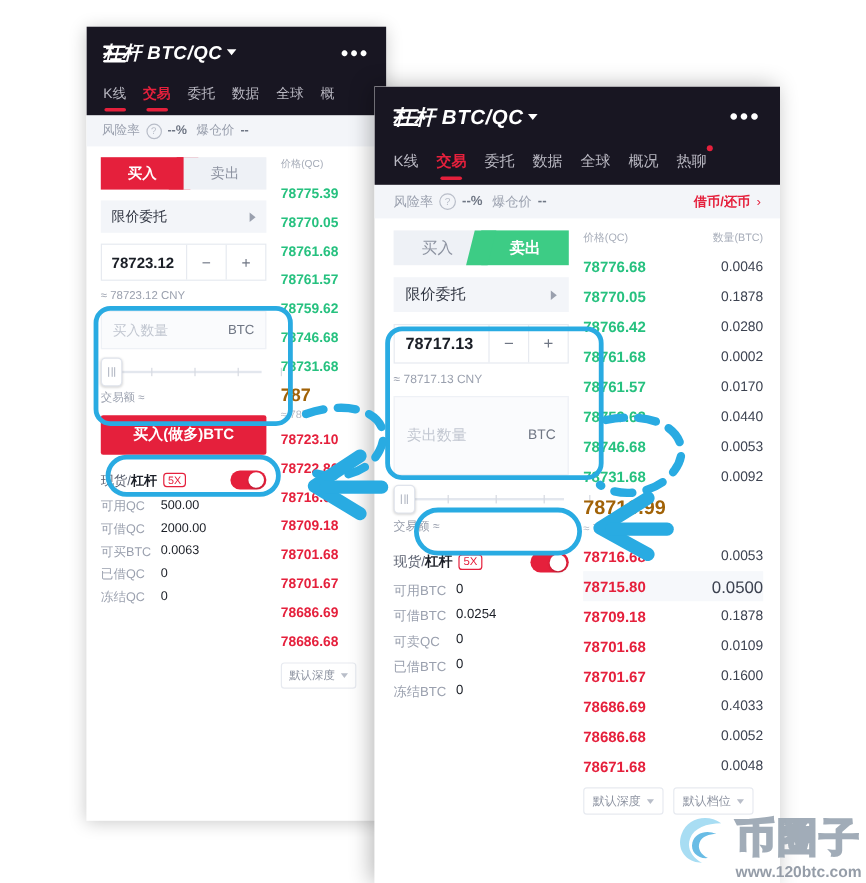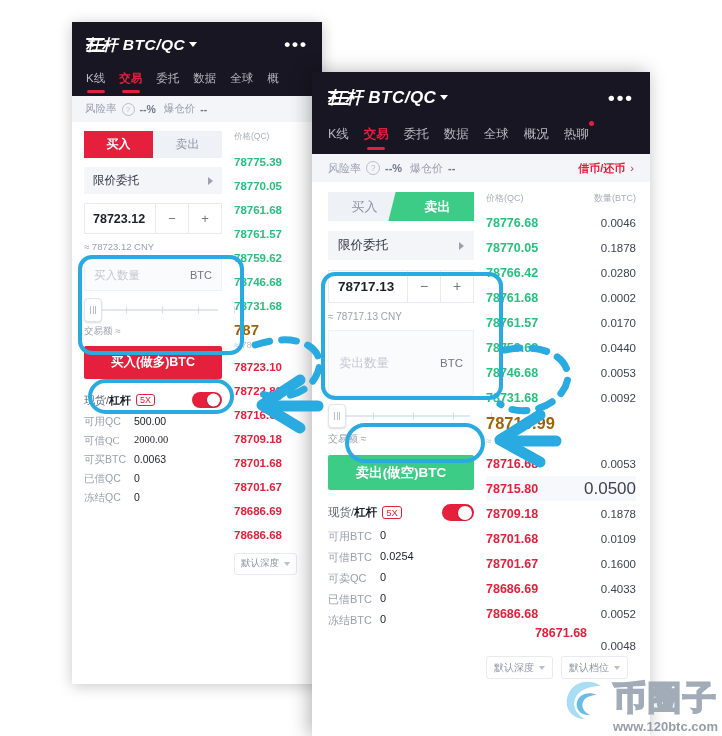--- a/index.html
+++ b/index.html
@@ -217,21 +217,21 @@
           <span class="toggle" style="width:30px;height:16px;">
               <i class="kb" style="width:13px;height:13px;right:2px;"></i>
             </span>
         </div>
 
         <div style="margin-top:7px;">
           <div class="arow" style="font-size:10.5px;margin-bottom:5px;">
             <span class="k" style="width:50px;">可用QC</span>
               <span class="v">500.00</span>
           </div>
-          <div class="arow" style="font-size:10.5px;margin-bottom:5px;font-family:Liberation Serif, serif;">
+          <div class="arow" style="font-size:10.5px;margin-bottom:5px;">
             <span class="k" style="width:50px;">可借QC</span>
               <span class="v">2000.00</span>
           </div>
           <div class="arow" style="font-size:10.5px;margin-bottom:5px;">
             <span class="k" style="width:50px;">可买BTC</span>
               <span class="v">0.0063</span>
           </div>
           <div class="arow" style="font-size:10.5px;margin-bottom:5px;">
             <span class="k" style="width:50px;">已借QC</span>
               <span class="v">0</span>
@@ -387,21 +387,20 @@
           <div class="stick" style="left:163px;"></div>
           <div class="sknob">
               <i></i>
               <i></i>
               <i></i>
             </div>
         </div>
 
         <div class="tradeamt" style="font-size:10px;margin-top:3px;">交易额 ≈</div>
 
-        <div class="bigbtn sell" style="height:35px;line-height:35px;margin-top:9px;font-size:13.5px;">卖出(做空)BTC</div>
 
         <div class="acct-head" style="margin-top:14px;font-size:11.5px;">
           <span class="t1">现货/</span>
             <span class="t2">杠杆</span>
           <span class="lev" style="margin-left:5px;padding:0 3px;font-size:9.5px;">5X</span>
           <span class="toggle" style="width:32px;height:17px;">
               <i class="kb" style="width:14px;height:14px;right:2px;"></i>
             </span>
         </div>
 
@@ -472,21 +471,21 @@
           <div class="lastpx" style="font-size:16.5px;">78716.99</div>
           <div class="lastcny" style="font-size:9.5px;margin-top:2px;">≈ 78716.99 CNY</div>
         </div>
         <div style="margin-top:5px;">
           <div class="obrow" style="height:25px;font-size:12.5px;">
               <span class="p r">78716.68</span>
               <span class="q" style="font-size:11.5px;">0.0053</span>
             </div>
           <div class="obrow hl" style="height:25px;font-size:12.5px;">
               <span class="p r">78715.80</span>
-              <span class="q" style="font-size:17px;padding-left:11px;">0.0500</span>
+              <span class="q" style="font-size:14px;padding-left:11px;">0.0500</span>
             </div>
           <div class="obrow" style="height:25px;font-size:12.5px;">
               <span class="p r">78709.18</span>
               <span class="q" style="font-size:11.5px;">0.1878</span>
             </div>
           <div class="obrow" style="height:25px;font-size:12.5px;">
               <span class="p r">78701.68</span>
               <span class="q" style="font-size:11.5px;">0.0109</span>
             </div>
           <div class="obrow" style="height:25px;font-size:12.5px;">
@@ -494,21 +493,21 @@
               <span class="q" style="font-size:11.5px;">0.1600</span>
             </div>
           <div class="obrow" style="height:25px;font-size:12.5px;">
               <span class="p r">78686.69</span>
               <span class="q" style="font-size:11.5px;">0.4033</span>
             </div>
           <div class="obrow" style="height:25px;font-size:12.5px;">
               <span class="p r">78686.68</span>
               <span class="q" style="font-size:11.5px;">0.0052</span>
             </div>
-          <div class="obrow" style="height:25px;font-size:12.5px;flex-direction:column;">
+          <div class="obrow" style="height:25px;font-size:12.5px;">
               <span class="p r">78671.68</span>
               <span class="q" style="font-size:11.5px;">0.0048</span>
             </div>
         </div>
         <div style="margin-top:5px;display:flex;gap:8px;">
           <div class="depthsel" style="height:21px;padding:0 7px;font-size:10px;">
             <span>默认深度</span>
               <i class="cr"></i>
           </div>
           <div class="depthsel" style="height:21px;padding:0 7px;font-size:10px;">

